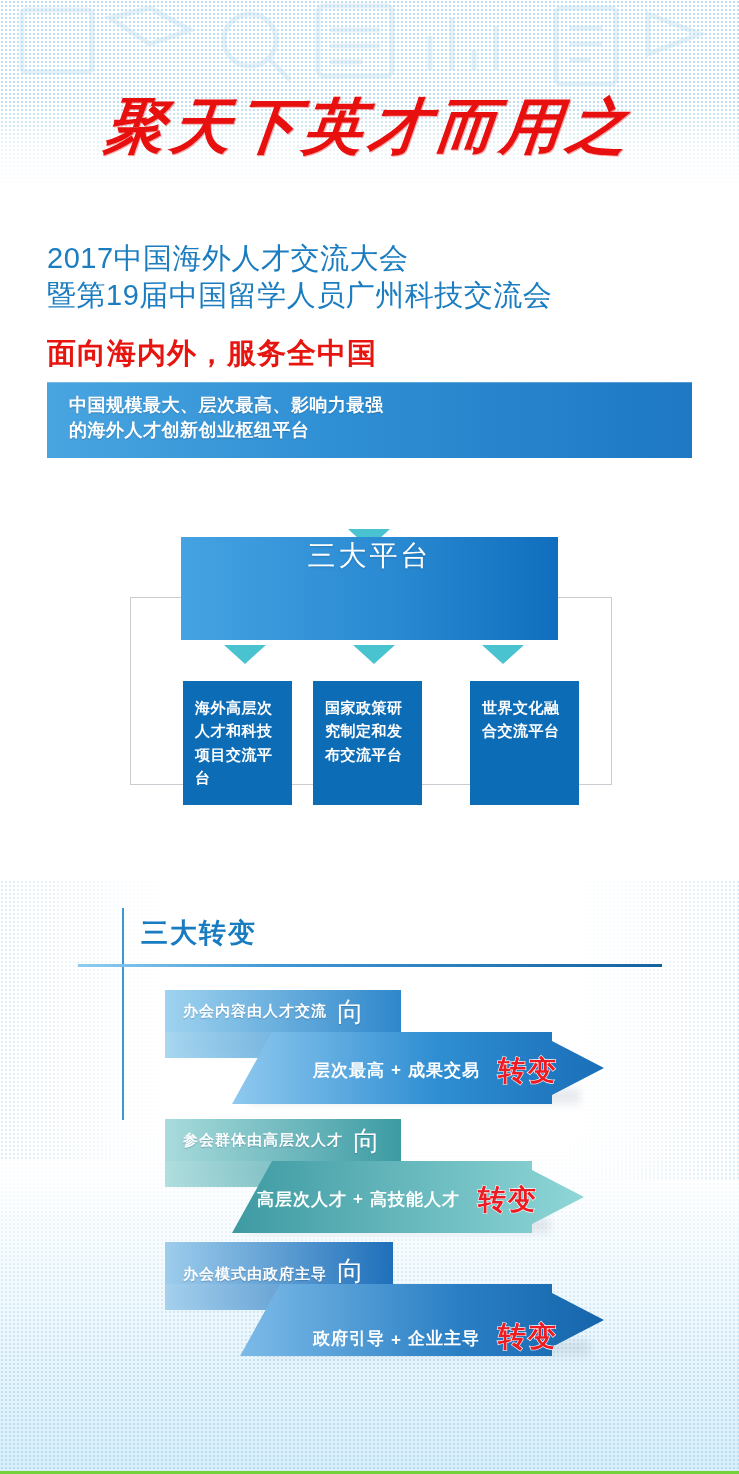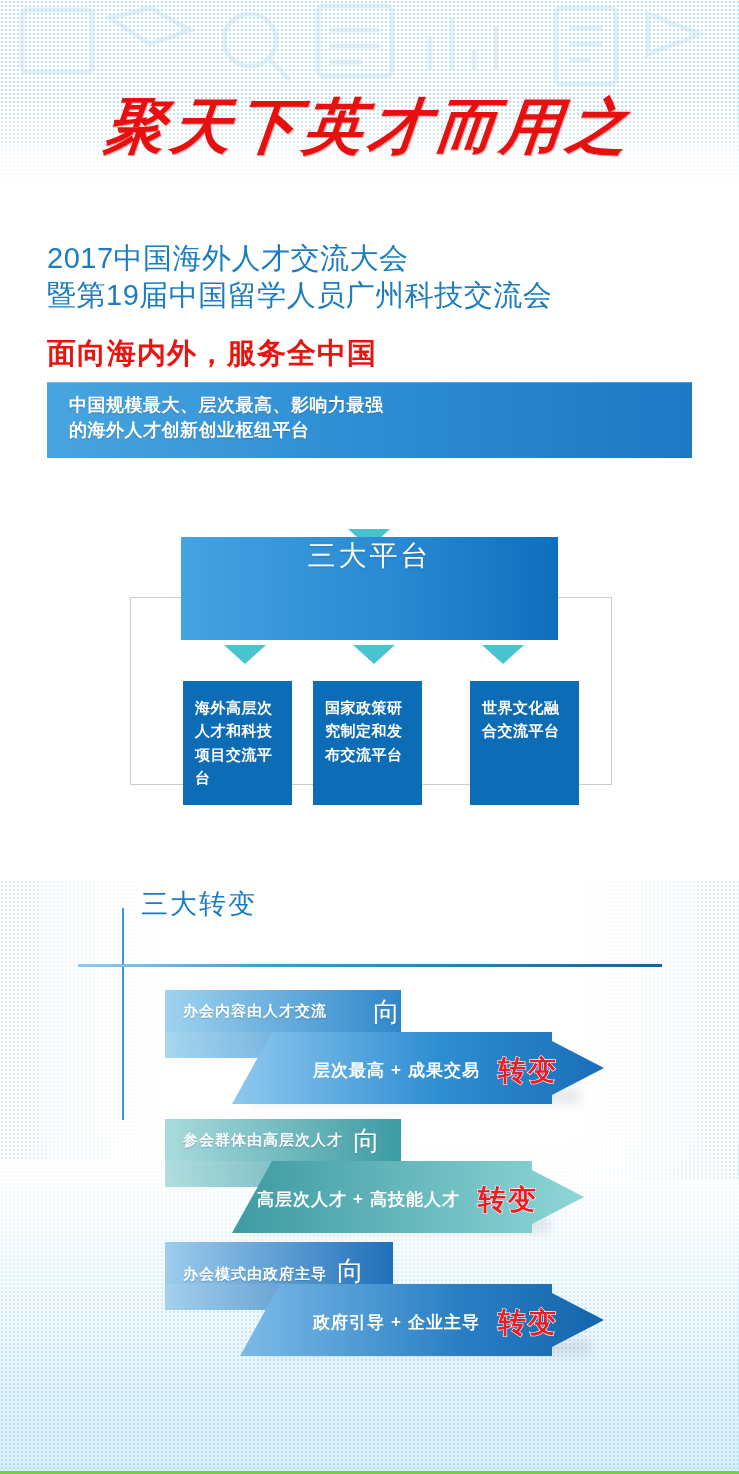--- a/index.html
+++ b/index.html
@@ -112,22 +112,22 @@
     color:#ffffff;font-size:15px;font-weight:700;line-height:1.55;
     letter-spacing:.5px;
     padding:15px 10px 0 12px;box-sizing:border-box;
   }
   .pb1{left:183px;}
   .pb2{left:313px;}
   .pb3{left:442px;margin-left:28px;}
 
   
   .tt-head{
-    position:absolute;left:141px;top:886px;
-    color:#1a7cc0;font-size:27px;font-weight:400;letter-spacing:2px;
+    position:absolute;left:141px;top:915px;
+    color:#1a7cc0;font-size:27px;font-weight:700;letter-spacing:2px;
   }
   .tt-vline{
     position:absolute;left:122px;top:908px;width:2px;height:212px;
     background:#3e96d2;
   }
   .tt-hline{
     position:absolute;left:78px;top:964px;width:584px;height:3px;
     background:linear-gradient(90deg,#8ecdf0 0%,#3f97d4 35%,#13639f 100%);
   }
 
@@ -235,21 +235,21 @@
     <svg style="position:absolute;left:165px;top:0;" width="250" height="70">
       <defs>
         <linearGradient id="lg1" x1="0" y1="0" x2="1" y2="0">
           <stop offset="0" stop-color="#9fd3ef"></stop>
             <stop offset="1" stop-color="#2f87cb"></stop>
         </linearGradient>
       </defs>
       <path d="M0 0 H236 V42 H0 Z" fill="url(#lg1)"></path>
       <path d="M0 42 H236 L196 68 H0 Z" fill="url(#lg1)" opacity=".9"></path>
     </svg>
-    <div class="tlabel" style="left:165px;top:0;width:276px;gap:36px;">
+    <div class="tlabel" style="left:165px;top:0;width:276px;">
       <span>办会内容由人才交流</span>
       <span class="xiang">向</span>
     </div>
 
     <div class="shadow-soft" style="left:250px;top:98px;width:330px;height:16px;"></div>
     <svg style="position:absolute;left:232px;top:42px;" width="380" height="78">
       <defs>
         <linearGradient id="ag1" x1="0" y1="0" x2="1" y2="0">
           <stop offset="0" stop-color="#8fc9ef"></stop>
             <stop offset=".55" stop-color="#2f8ed2"></stop>
@@ -322,21 +322,21 @@
     <svg style="position:absolute;left:240px;top:42px;" width="380" height="78">
       <defs>
         <linearGradient id="ag3" x1="0" y1="0" x2="1" y2="0">
           <stop offset="0" stop-color="#7cbbe8"></stop>
             <stop offset=".6" stop-color="#2a7fc4"></stop>
             <stop offset="1" stop-color="#1565ab"></stop>
         </linearGradient>
       </defs>
       <path d="M40 0 H312 V9 L364 36 L312 63 V72 H0 Z" fill="url(#ag3)"></path>
     </svg>
-    <div class="tarrow" style="left:240px;top:52px;width:332px;">
+    <div class="tarrow" style="left:240px;top:52px;width:332px;align-items:flex-end;">
       <span>政府引导</span>
       <span class="plus">+</span>
       <span>企业主导</span>
       <span class="zb">转变</span>
     </div>
   </div>
 
   <div class="bottom-rule"></div>
 </div>
 

